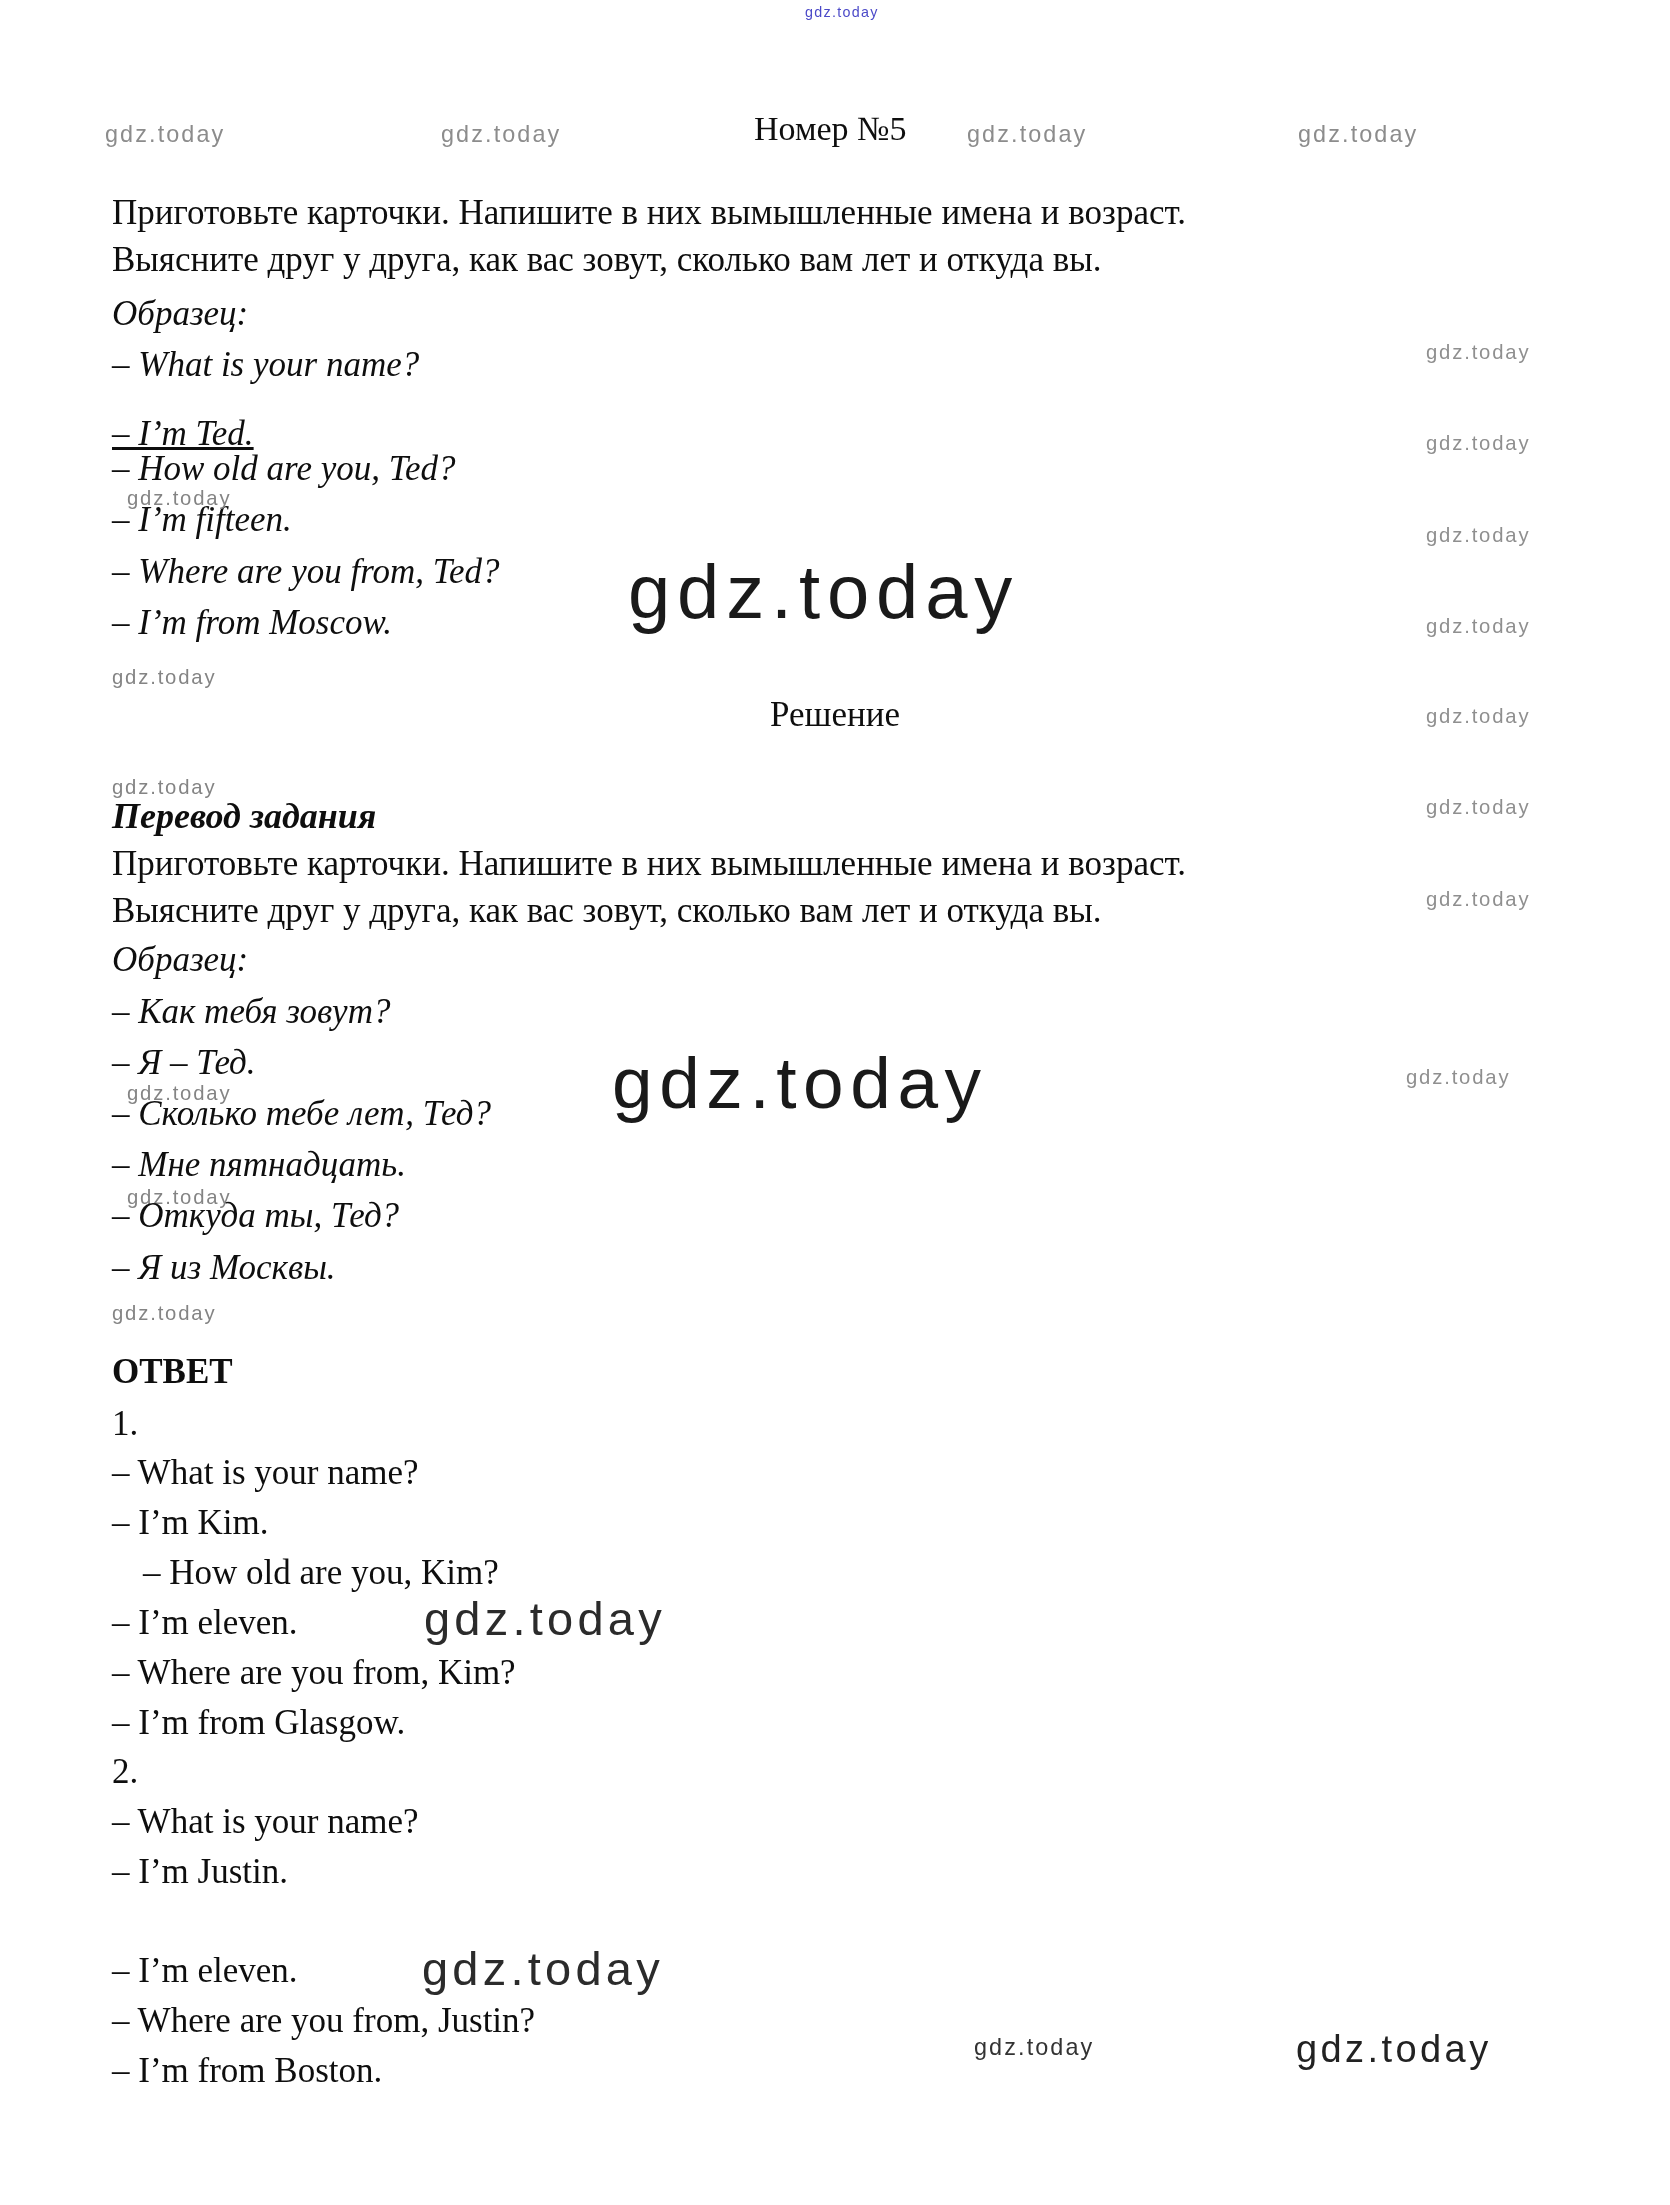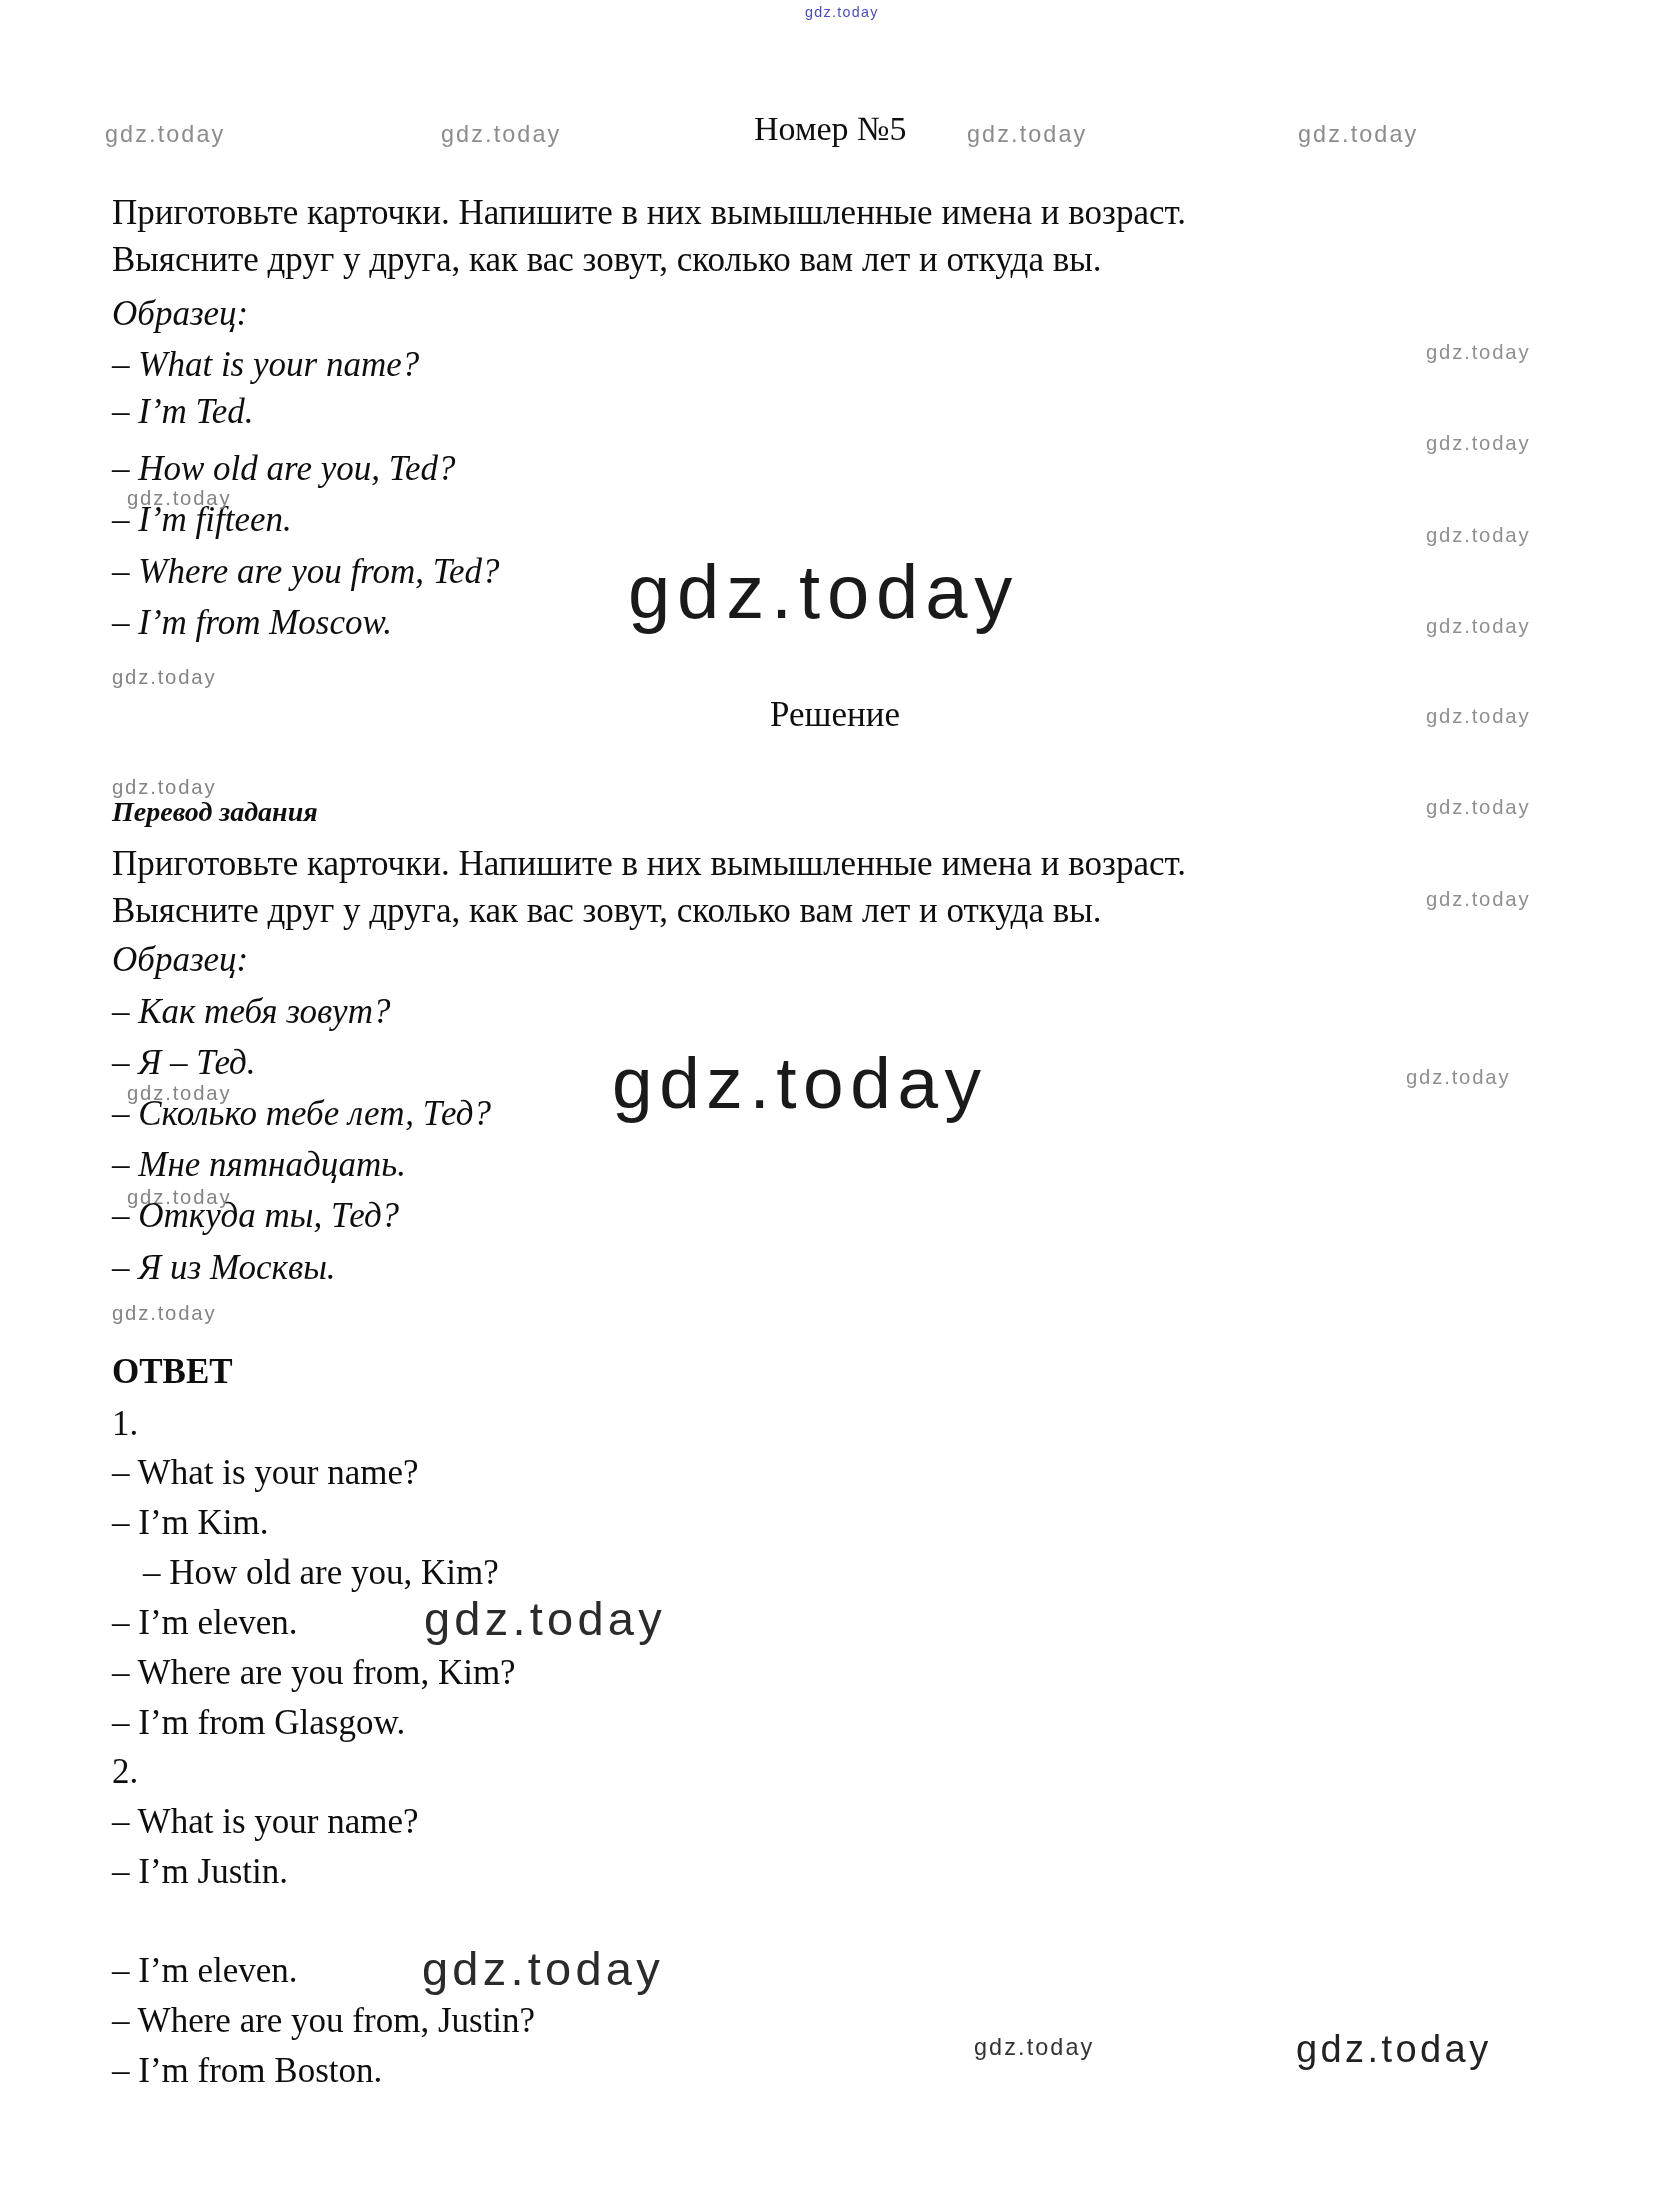--- a/index.html
+++ b/index.html
@@ -56,21 +56,21 @@
   <div class="wm wm-header" style="left:441px;top:121px;">gdz.today</div>
   <div class="heading-title" style="left:754px;top:110px;text-align:right;">Номер №5</div>
   <div class="wm wm-header" style="left:967px;top:121px;">gdz.today</div>
   <div class="wm wm-header" style="left:1298px;top:121px;">gdz.today</div>
 
   <div class="line" style="top:193px;">Приготовьте карточки. Напишите в них вымышленные имена и возраст.</div>
   <div class="line" style="top:240px;">Выясните друг у друга, как вас зовут, сколько вам лет и откуда вы.</div>
   <div class="line it" style="top:294px;">Образец:</div>
 
   <div class="line it" style="top:345px;">– What is your name?</div>
-  <div class="line it" style="top:392px;">– I’m Ted.</div>
+  <div class="line it" style="top:414px;text-decoration:underline;">– I’m Ted.</div>
   <div class="line it" style="top:449px;">– How old are you, Ted?</div>
   <div class="line it" style="top:500px;">– I’m fifteen.</div>
   <div class="line it" style="top:552px;">– Where are you from, Ted?</div>
   <div class="line it" style="top:603px;">– I’m from Moscow.</div>
 
   <div class="wm wm-sm" style="left:127px;top:487px;">gdz.today</div>
   <div class="wm wm-sm" style="left:112px;top:666px;">gdz.today</div>
   <div class="wm wm-sm" style="left:112px;top:776px;">gdz.today</div>
   <div class="wm wm-sm" style="left:127px;top:1082px;">gdz.today</div>
   <div class="wm wm-sm" style="left:127px;top:1186px;">gdz.today</div>
@@ -83,21 +83,21 @@
   <div class="wm wm-smr" style="left:1426px;top:705px;">gdz.today</div>
   <div class="wm wm-smr" style="left:1426px;top:796px;">gdz.today</div>
   <div class="wm wm-smr" style="left:1426px;top:888px;">gdz.today</div>
   <div class="wm wm-smr" style="left:1406px;top:1066px;">gdz.today</div>
 
   <div class="wm wm-big" style="left:628px;top:548px;">gdz.today</div>
   <div class="wm wm-big" style="left:612px;top:1041px;font-size:73px;">gdz.today</div>
 
   <div class="line center" style="top:695px;">Решение</div>
 
-  <div class="line it bold" style="top:796px;font-size:28px;">Перевод задания</div>
+  <div class="line it bold" style="top:796px;font-size:36px;">Перевод задания</div>
   <div class="line" style="top:844px;">Приготовьте карточки. Напишите в них вымышленные имена и возраст.</div>
   <div class="line" style="top:891px;">Выясните друг у друга, как вас зовут, сколько вам лет и откуда вы.</div>
   <div class="line it" style="top:940px;">Образец:</div>
 
   <div class="line it" style="top:992px;">– Как тебя зовут?</div>
   <div class="line it" style="top:1043px;">– Я – Тед.</div>
   <div class="line it" style="top:1094px;">– Сколько тебе лет, Тед?</div>
   <div class="line it" style="top:1145px;">– Мне пятнадцать.</div>
   <div class="line it" style="top:1196px;">– Откуда ты, Тед?</div>
   <div class="line it" style="top:1248px;">– Я из Москвы.</div>

